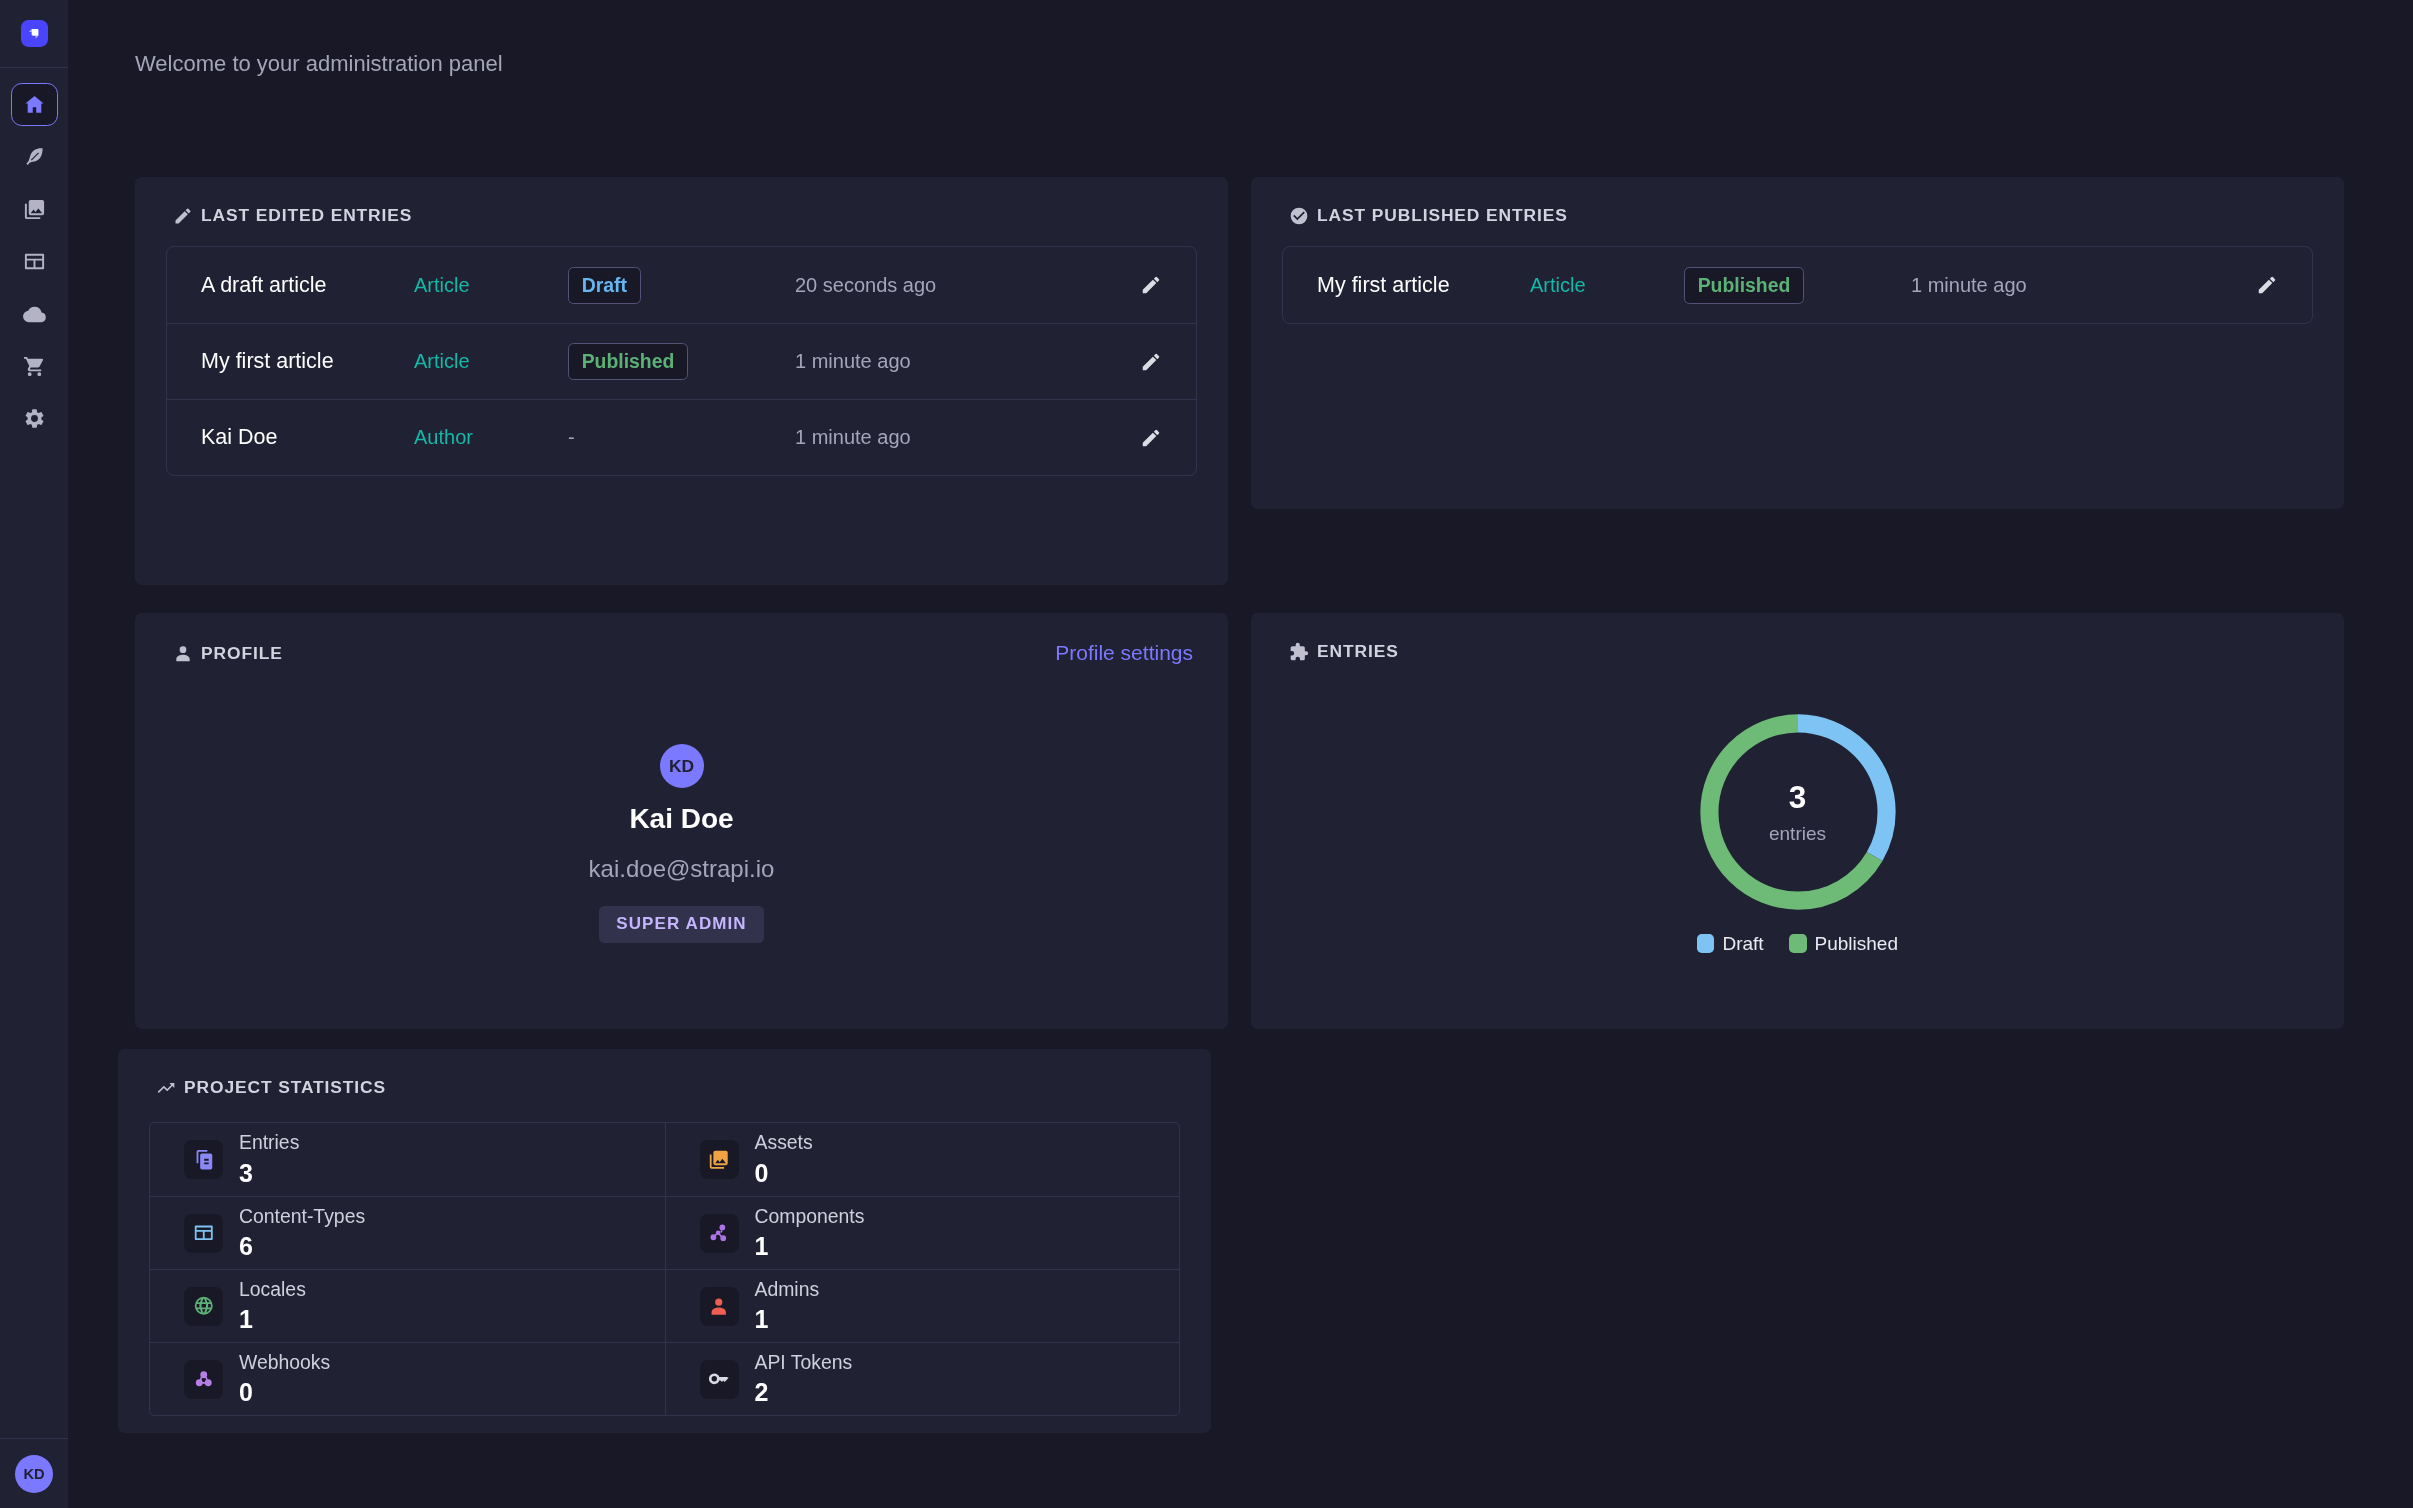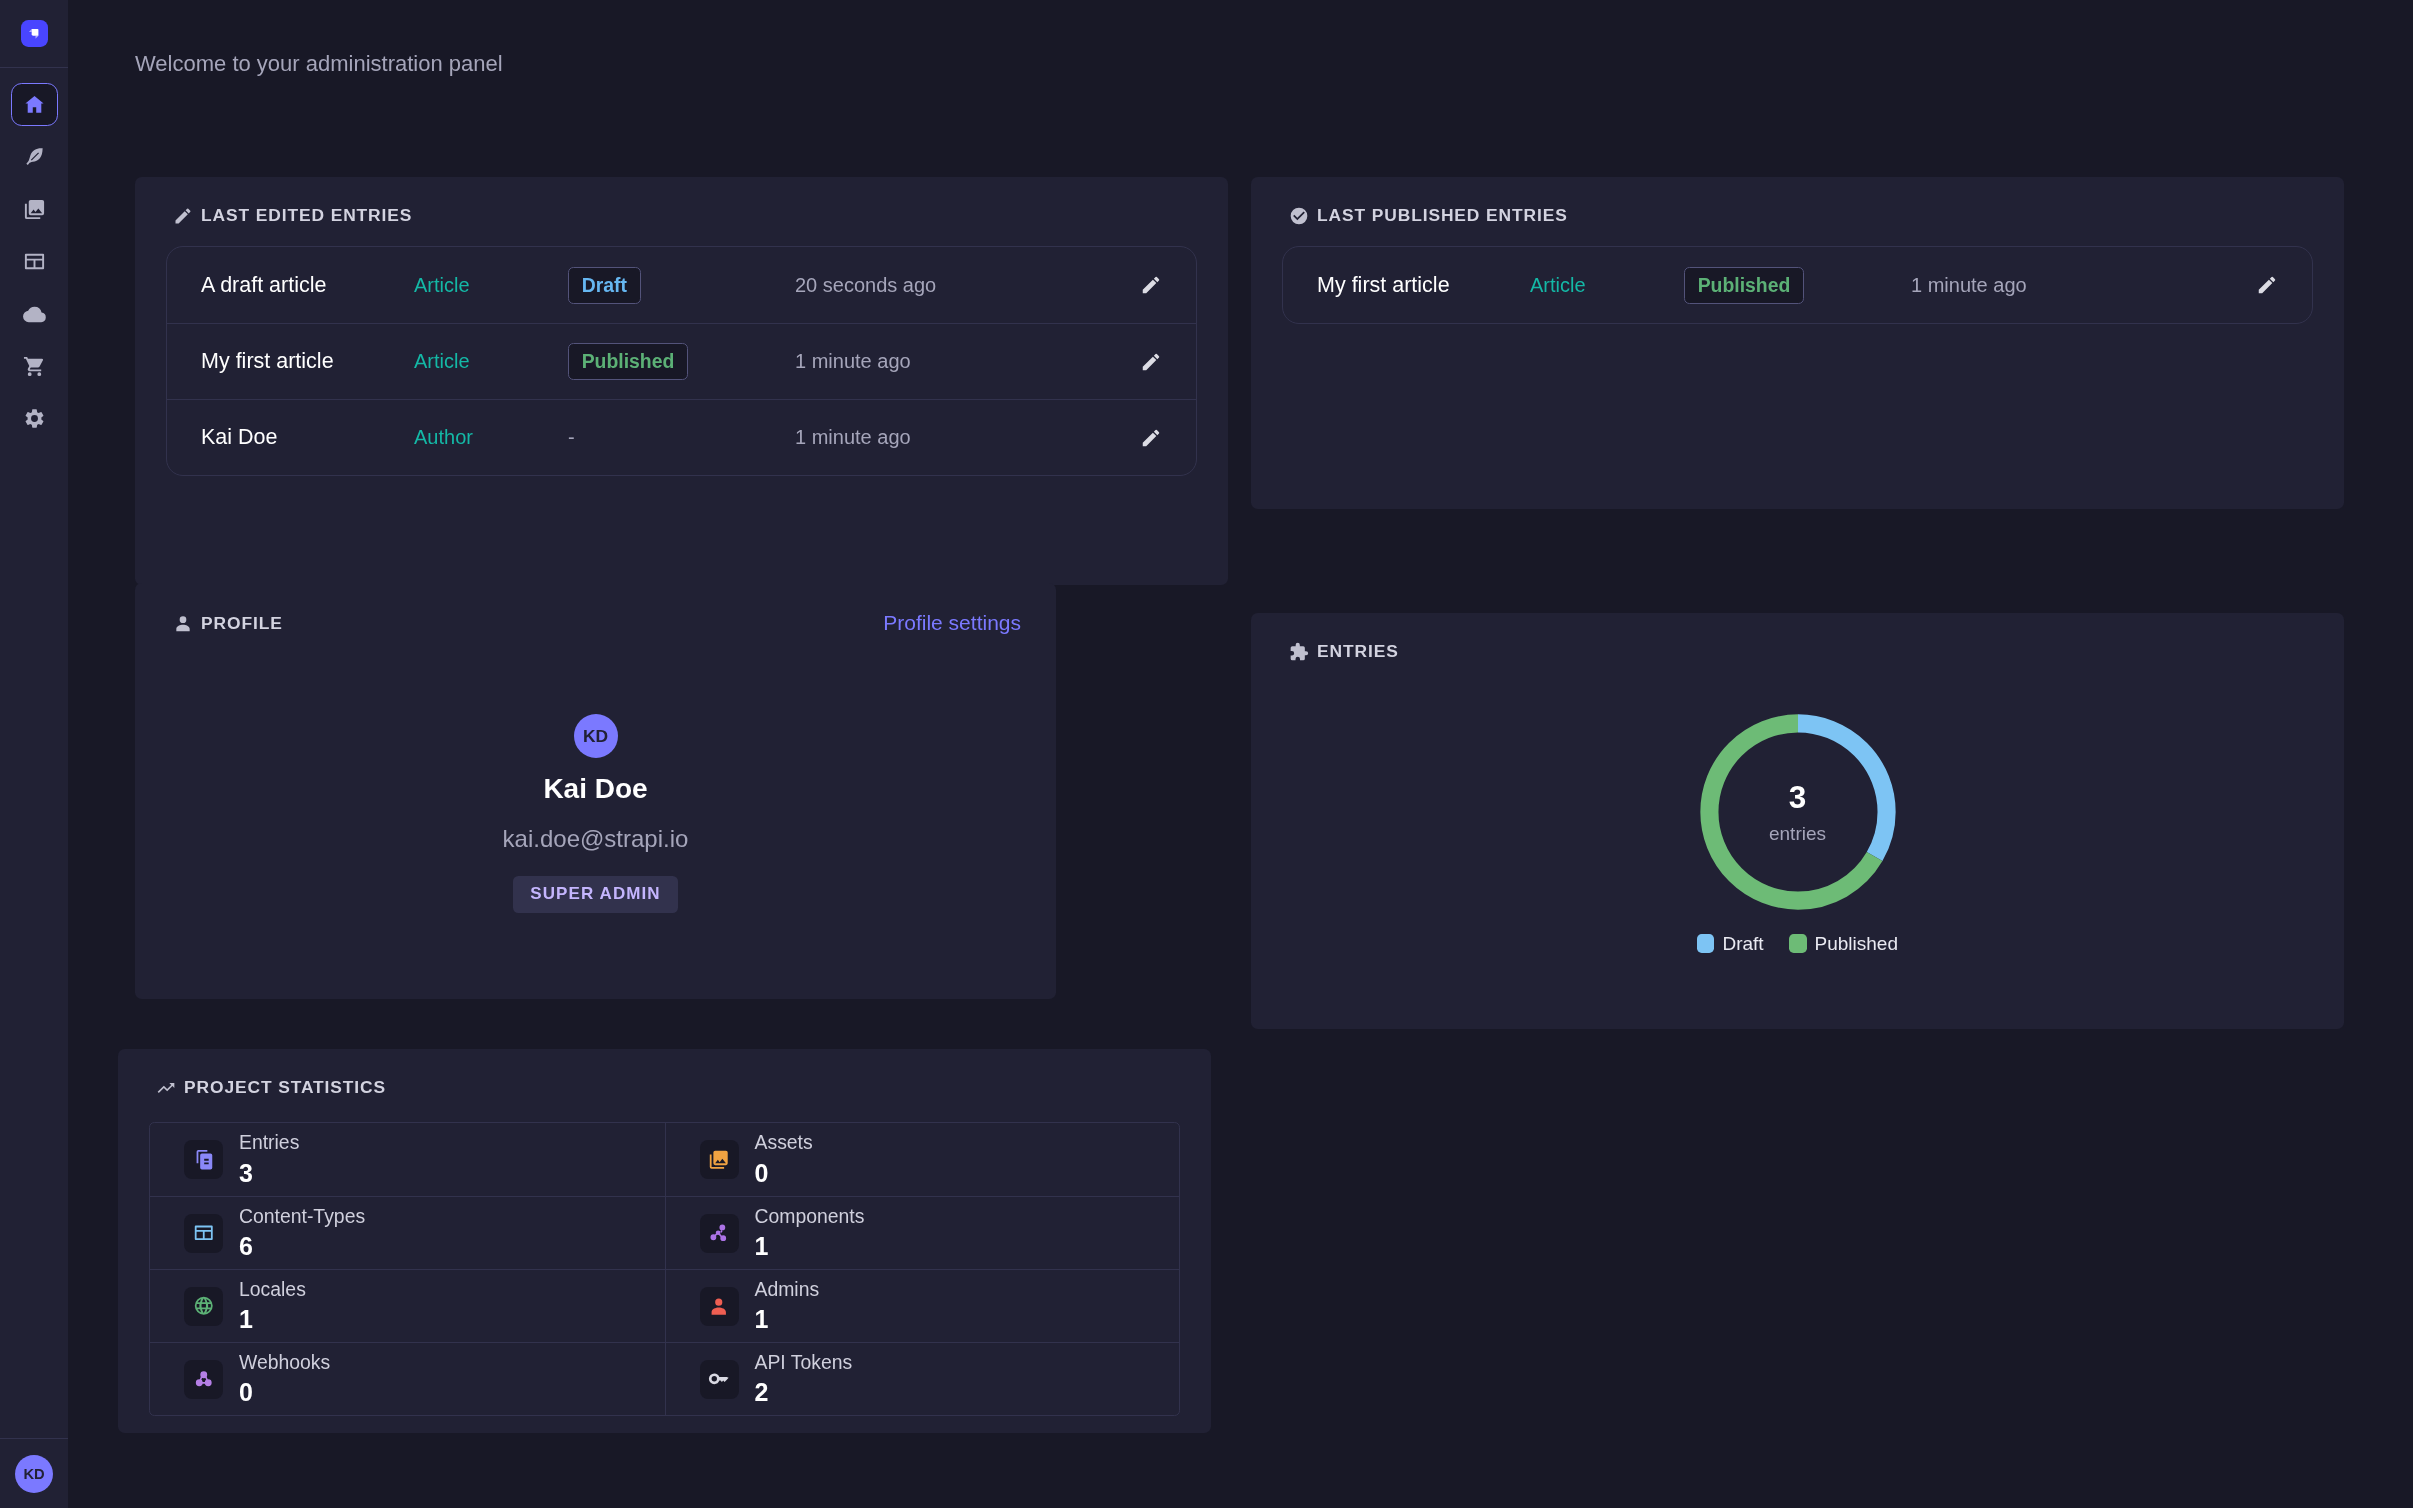--- a/index.html
+++ b/index.html
@@ -52,21 +52,21 @@
   .panel {
     position:absolute; background:#212134; border-radius:6.7px;
   }
   .p-head { display:flex; align-items:center; gap:8px; padding:28px 35px 0 38px; }
   .p-icon { color:#c0c0cf; }
   .p-icon svg { width:20px; height:20px; fill:currentColor; }
   .p-title { font-size:17.4px; font-weight:700; letter-spacing:0.9px; color:#d3d3e0; }
   .p-link { margin-left:auto; background:none; border:none; color:#7b79ff; font-size:21px; cursor:pointer; font-family:"Liberation Sans", sans-serif; }
 
   
-  .table { margin:20px 31px 0; border:0.7px solid #32324d; border-radius:17px; }
+  .table { margin:20px 31px 0; border:0.7px solid #32324d; border-radius:8px; }
   .row { height:76px; display:flex; align-items:center; padding-left:34px; }
   .row + .row { border-top:0.7px solid #32324d; }
   .c-name { width:213px; font-size:21.5px; font-weight:500; color:#ffffff; }
   .c-type { width:154px; font-size:20px; color:#14b8a6; }
   .c-status { width:227px; }
   .c-time { flex:1; font-size:20px; color:#a5a5ba; }
   .status-badge {
     display:inline-block; padding:6px 12.7px; border-radius:5.4px;
     background:#181826; border:1.3px solid #53537a; font-size:19.4px; font-weight:700;
   }
@@ -264,21 +264,21 @@
         <button class="edit-btn">
           <svg viewBox="0 0 24 24">
             <path d="M3 17.25V21h3.75L17.81 9.94l-3.75-3.75L3 17.25zM20.71 7.04a1 1 0 0 0 0-1.41l-2.34-2.34a1 1 0 0 0-1.41 0l-1.83 1.83 3.75 3.75 1.83-1.83z"></path>
           </svg>
         </button>
       </div>
 
   </div>
 </section>
 
-<section class="panel" style="left:135px; top:583px; width:921px; height:416px;">
+<section class="panel" style="left:135px; top:613px; width:1093px; height:416px;">
   <div class="p-head">
     <span class="p-icon">
         <svg viewBox="0 0 24 24">
           <path d="M12 12a4 4 0 1 0 0-8 4 4 0 0 0 0 8zm0 2c-3.34 0-8 1.67-8 5v3h16v-3c0-3.33-4.66-5-8-5z"></path>
         </svg>
       </span>
     <h2 class="p-title">PROFILE</h2>
     <button class="p-link">Profile settings</button>
   </div>
   <div class="profile-body">

